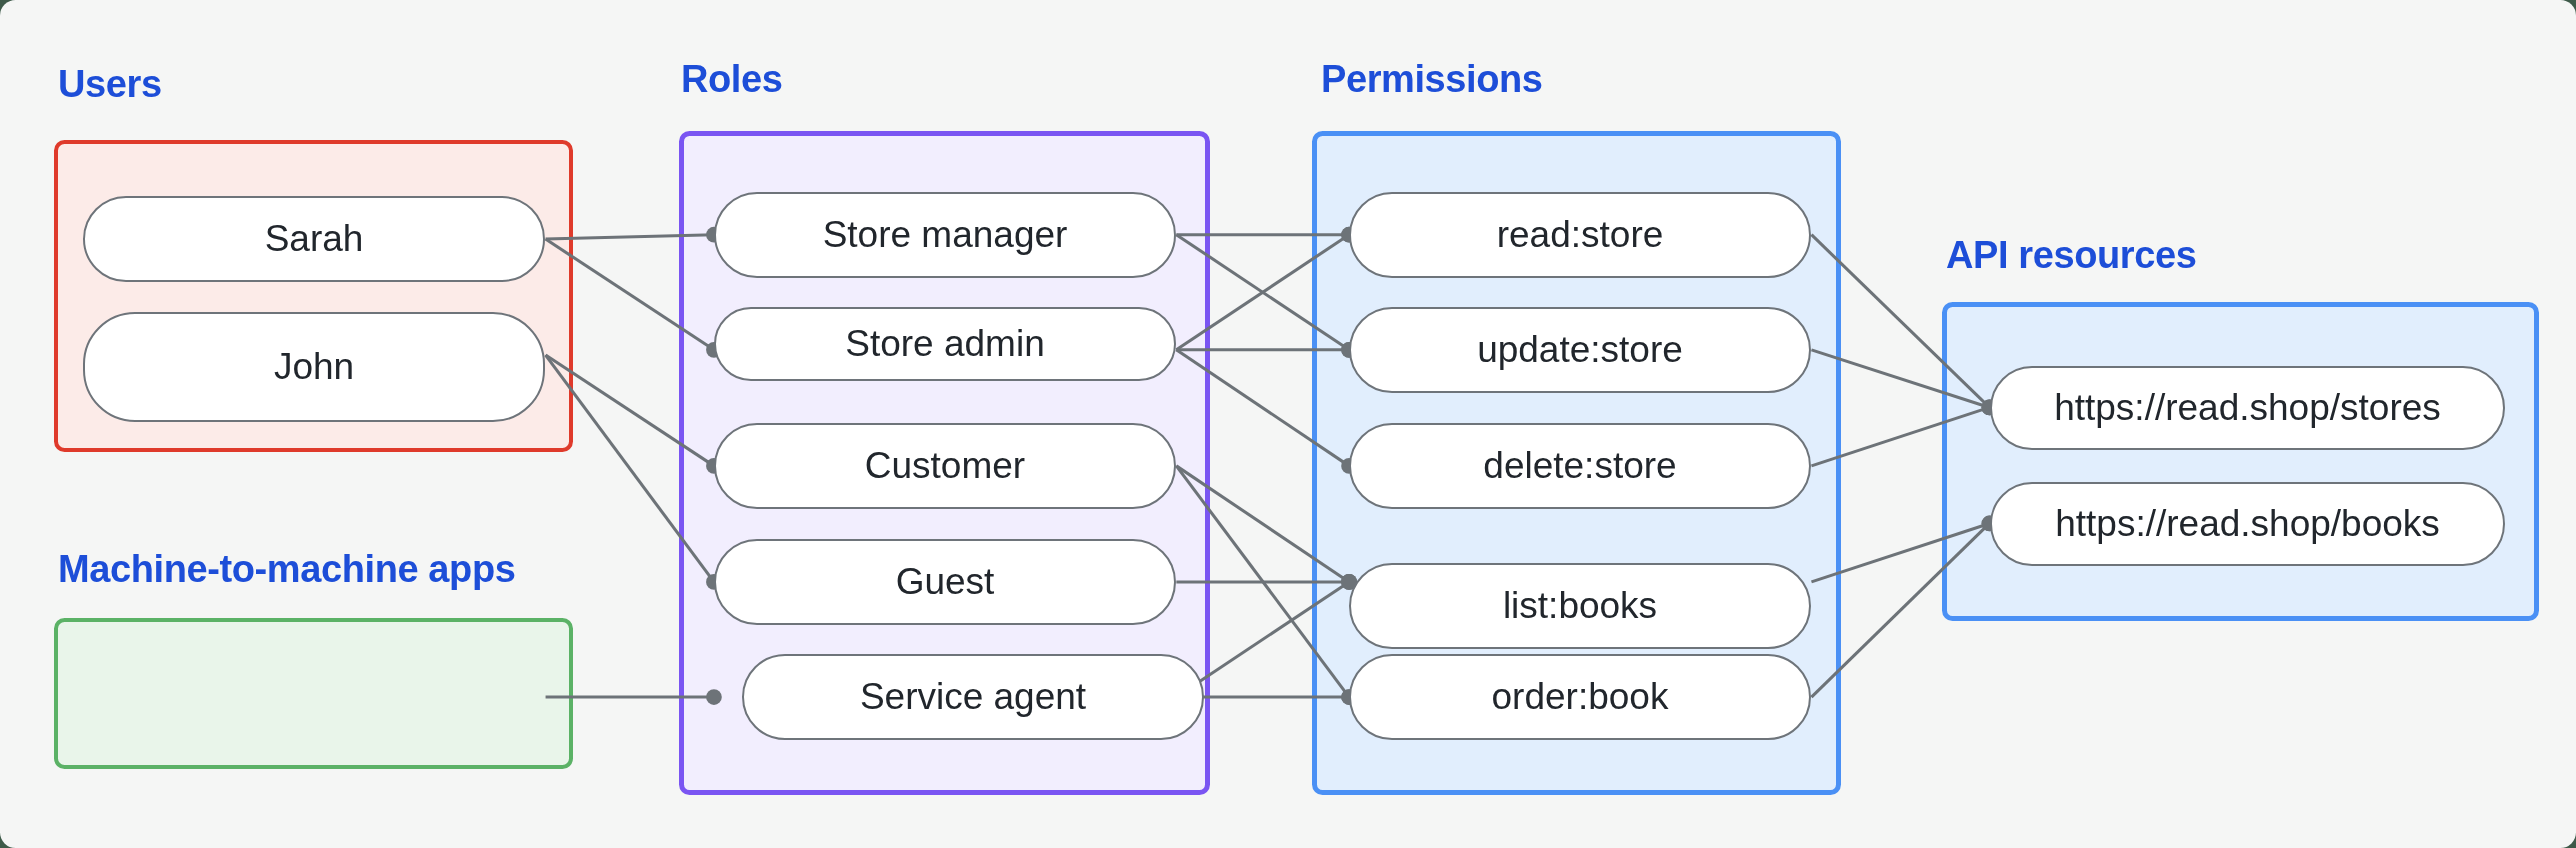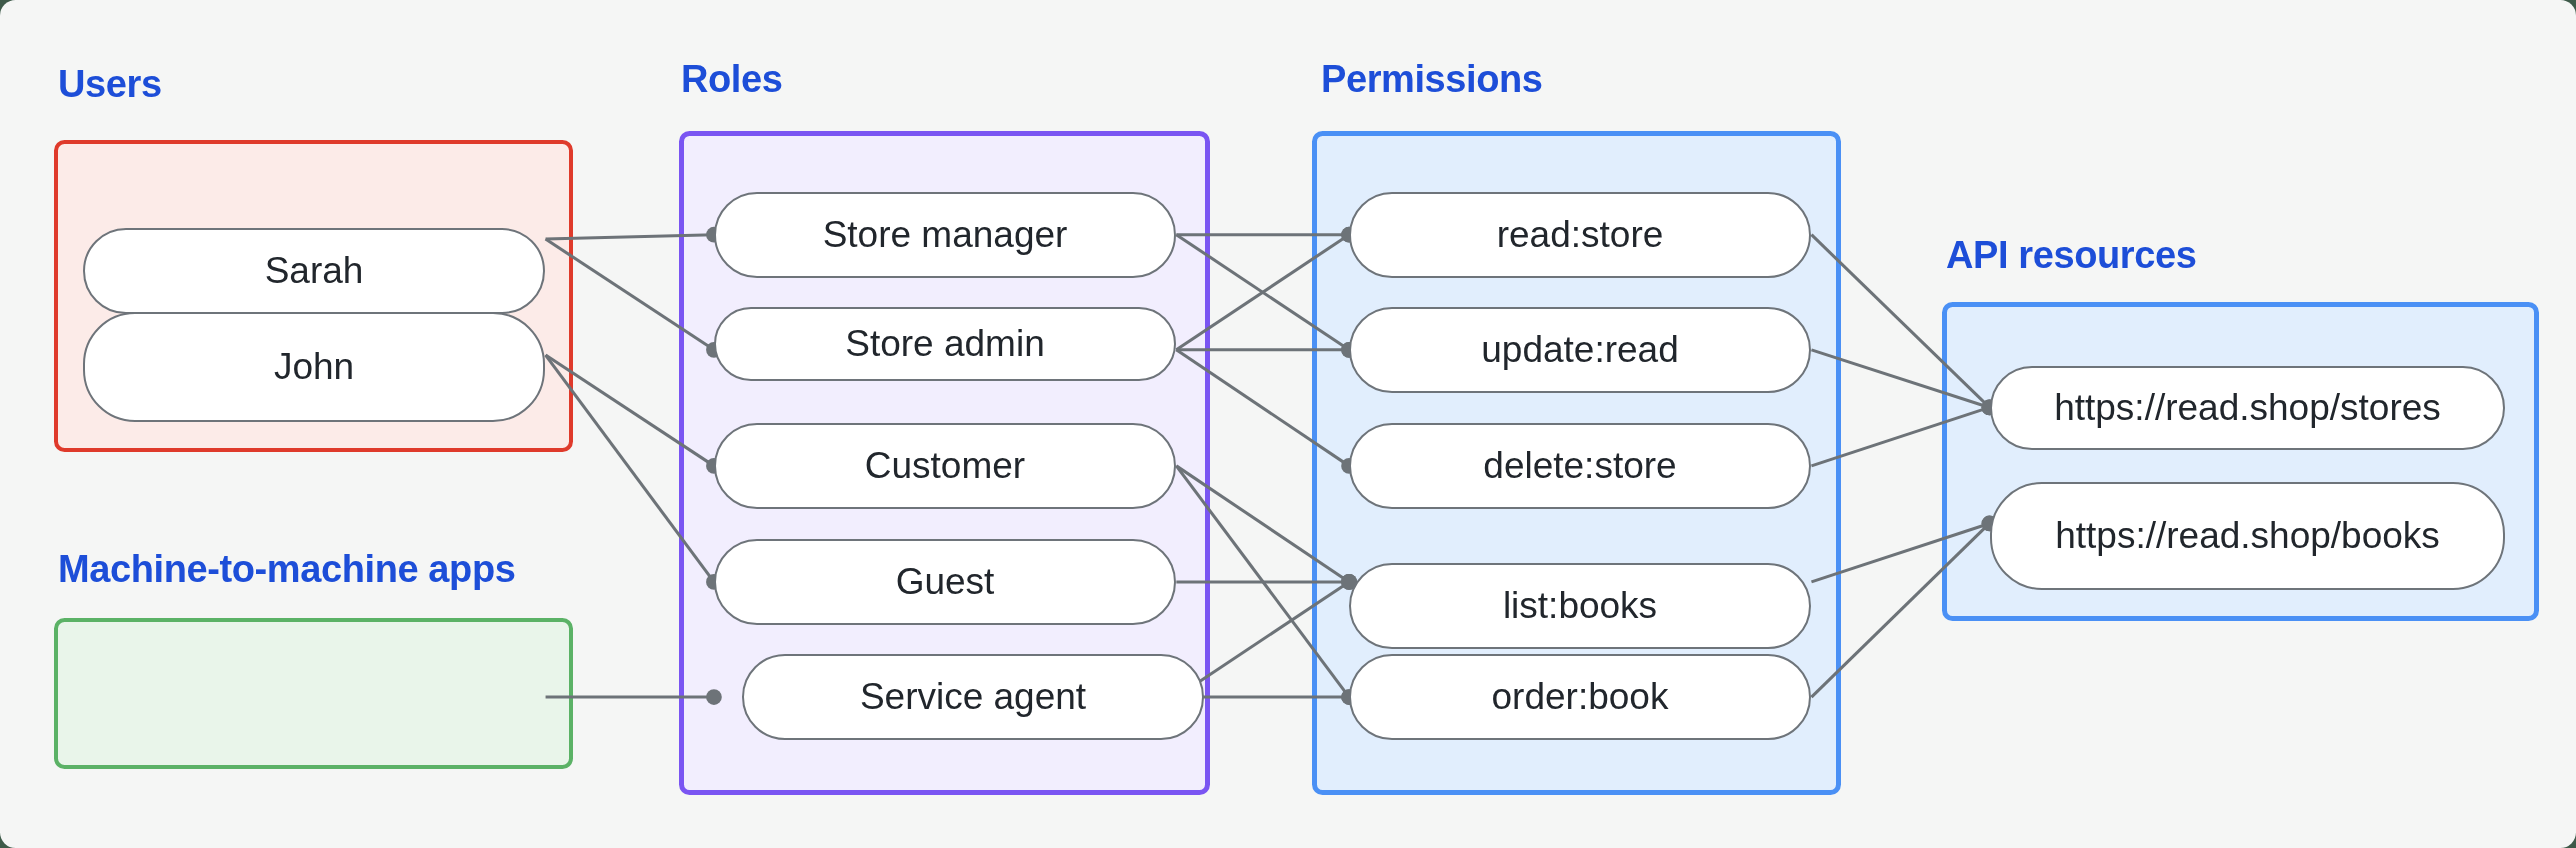--- a/index.html
+++ b/index.html
@@ -105,21 +105,21 @@
       <line x1="2076" y1="401" x2="2280" y2="467" stroke="#6d7378" stroke-width="3.5"></line>
       <circle cx="2280" cy="467" r="9" fill="#6d7378"></circle>
       <line x1="2076" y1="534" x2="2280" y2="467" stroke="#6d7378" stroke-width="3.5"></line>
       <circle cx="2280" cy="467" r="9" fill="#6d7378"></circle>
       <line x1="2076" y1="667" x2="2280" y2="600" stroke="#6d7378" stroke-width="3.5"></line>
       <circle cx="2280" cy="600" r="9" fill="#6d7378"></circle>
       <line x1="2076" y1="799" x2="2280" y2="600" stroke="#6d7378" stroke-width="3.5"></line>
       <circle cx="2280" cy="600" r="9" fill="#6d7378"></circle>
     </svg>
 
-  <div class="pill" style="left:83px;top:196px;width:462px;height:86px;margin-top:32px;">
+  <div class="pill" style="left:83px;top:196px;width:462px;height:86px;">
     <span>Sarah</span>
   </div>
   <div class="pill" style="left:83px;top:312px;width:462px;height:110px;">
     <span>John</span>
   </div>
 
 
   <div class="pill" style="left:714px;top:192px;width:462px;height:86px;">
     <span>Store manager</span>
   </div>
@@ -133,33 +133,33 @@
     <span>Guest</span>
   </div>
   <div class="pill" style="left:742px;top:654px;width:462px;height:86px;">
     <span>Service agent</span>
   </div>
 
   <div class="pill" style="left:1349px;top:192px;width:462px;height:86px;">
     <span>read:store</span>
   </div>
   <div class="pill" style="left:1349px;top:307px;width:462px;height:86px;">
-    <span>update:read</span>
+    <span>update:store</span>
   </div>
   <div class="pill" style="left:1349px;top:423px;width:462px;height:86px;">
     <span>delete:store</span>
   </div>
   <div class="pill" style="left:1349px;top:563px;width:462px;height:86px;">
     <span>list:books</span>
   </div>
   <div class="pill" style="left:1349px;top:654px;width:462px;height:86px;">
     <span>order:book</span>
   </div>
 
   <div class="pill" style="left:1990px;top:366px;width:515px;height:84px;">
     <span>https://read.shop/stores</span>
   </div>
-  <div class="pill" style="left:1990px;top:482px;width:515px;height:108px;">
+  <div class="pill" style="left:1990px;top:482px;width:515px;height:84px;">
     <span>https://read.shop/books</span>
   </div>
 
 </div>
 
 
 </body></html>

